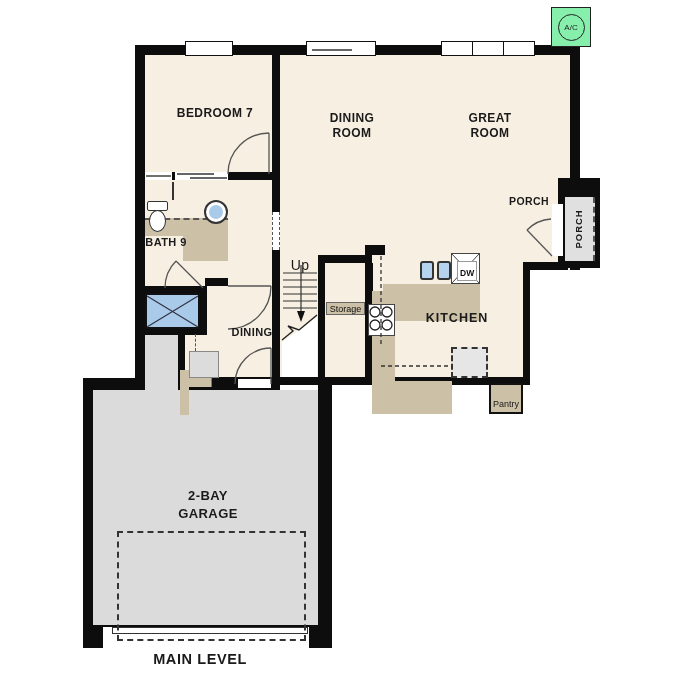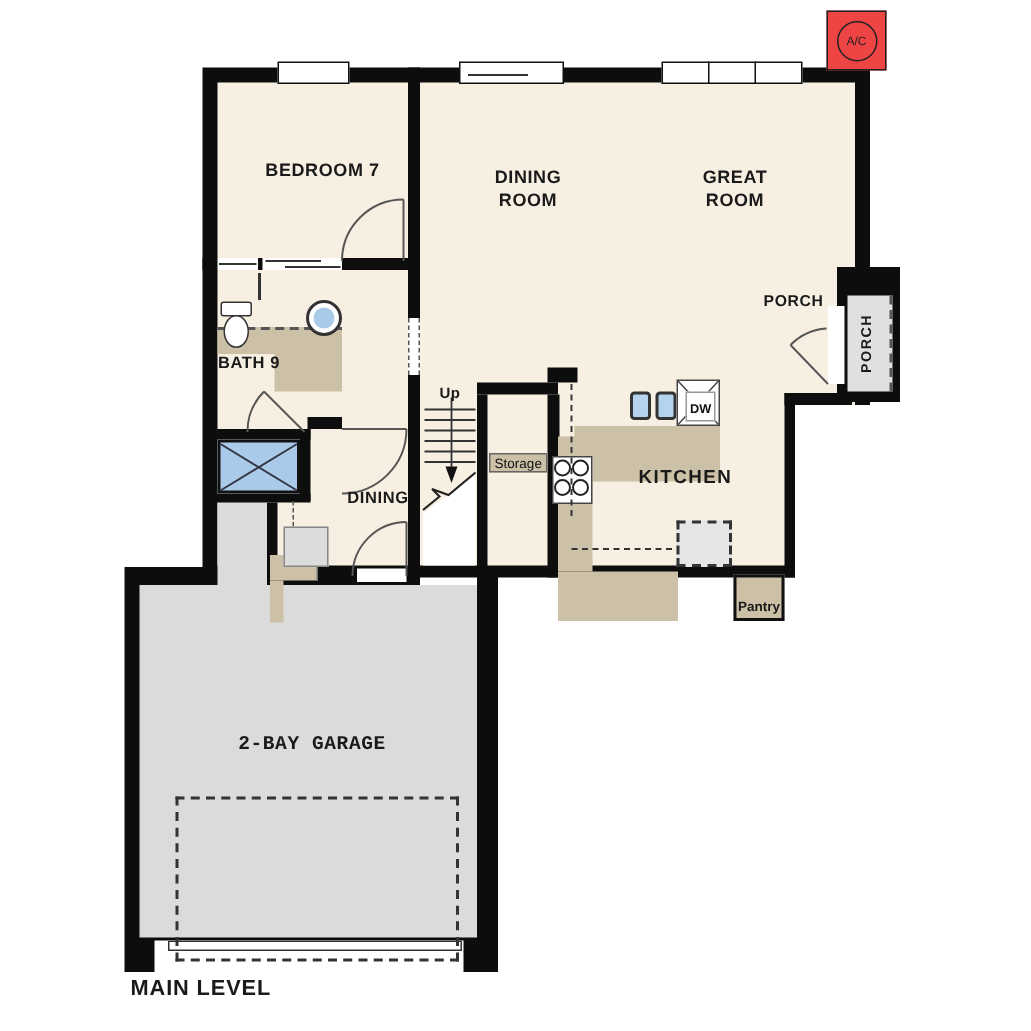--- a/index.html
+++ b/index.html
@@ -84,21 +84,21 @@
 
   <div class="abs tan" style="left:383px;top:248px;width:97px;height:37px;"></div>
   <div class="abs tan" style="left:372px;top:255px;width:23px;height:90px;"></div>
   <div class="abs tan" style="left:372px;top:345px;width:80px;height:33px;"></div>
   <div class="abs" style="left:368px;top:304px;width:27px;height:32px;background:#fff;border:1px solid #444;box-sizing:border-box;"></div>
   <div class="abs" style="left:420px;top:261px;width:14px;height:19px;background:#b5d2ee;border:2px solid #333;border-radius:3px;box-sizing:border-box;"></div>
   <div class="abs" style="left:437px;top:261px;width:14px;height:19px;background:#b5d2ee;border:2px solid #333;border-radius:3px;box-sizing:border-box;"></div>
   <div class="abs" style="left:451px;top:253px;width:29px;height:31px;background:#fff;border:1px solid #444;box-sizing:border-box;"></div>
   <div class="abs" style="left:451px;top:347px;width:37px;height:31px;background:#e6e6e6;border:2px dashed #333;box-sizing:border-box;"></div>
   <div class="abs tan" style="left:489px;top:347px;width:34px;height:31px;border:2px solid #111;box-sizing:border-box;display:flex;align-items:flex-end;justify-content:center;">
-    <span class="sm" style="padding-bottom:3px;color:#1a1a1a;font-weight:bold;">Pantry</span>
+    <span class="sm" style="padding-bottom:3px;color:#1a1a1a;">Pantry</span>
   </div>
 
   <div class="abs tan" style="left:326px;top:266px;width:39px;height:13px;border:1px solid #666;box-sizing:border-box;display:flex;align-items:center;justify-content:center;">
     <span class="sm">Storage</span>
   </div>
 
   <div class="win" style="left:185px;top:41px;width:48px;height:15px;"></div>
   <div class="win" style="left:306px;top:41px;width:70px;height:15px;"></div>
   <div class="win" style="left:441px;top:41px;width:94px;height:15px;"></div>
   <div class="abs" style="left:472px;top:41px;width:1px;height:15px;background:#111;"></div>
@@ -172,23 +172,23 @@
     <span class="sm" style="font-size:8.5px;font-weight:bold;">DW</span>
   </div>
 
   <div class="lbl" style="left:155px;top:106px;width:120px;font-size:12px;">BEDROOM 7</div>
   <div class="lbl" style="left:455px;top:111px;width:70px;font-size:12px;">GREAT ROOM</div>
   <div class="lbl" style="left:317px;top:111px;width:70px;font-size:12px;">DINING ROOM</div>
   <div class="lbl" style="left:141px;top:236px;width:50px;font-size:11px;">BATH 9</div>
   <div class="lbl" style="left:217px;top:326px;width:70px;font-size:11px;">DINING</div>
   <div class="lbl" style="left:412px;top:311px;width:90px;font-size:12.5px;letter-spacing:1px;">KITCHEN</div>
   <div class="lbl" style="left:504px;top:195px;width:50px;font-size:10.5px;">PORCH</div>
-  <div class="lbl" style="left:158px;top:487px;width:100px;font-size:13px;line-height:1.35;font-family:Liberation Mono, monospace;">2-BAY GARAGE</div>
-  <div class="lbl" style="left:288px;top:257px;width:24px;font-size:10px;font-weight:bold;">Up</div>
-  <div class="lbl" style="left:87px;top:650px;width:160px;text-align:left;font-size:14.5px;letter-spacing:.6px;">MAIN LEVEL</div>
+  <div class="lbl" style="left:158px;top:487px;width:100px;font-size:13px;line-height:1.35;">2-BAY GARAGE</div>
+  <div class="lbl" style="left:288px;top:257px;width:24px;font-size:14px;font-weight:normal;">Up</div>
+  <div class="lbl" style="left:87px;top:650px;width:160px;text-align:right;font-size:14.5px;letter-spacing:.6px;">MAIN LEVEL</div>
 
-  <div class="abs" style="left:551px;top:7px;width:40px;height:40px;border:1.5px solid #222;background:#ef4444;box-sizing:border-box;display:flex;align-items:center;justify-content:center;">
+  <div class="abs" style="left:551px;top:7px;width:40px;height:40px;border:1.5px solid #222;background:#86efac;box-sizing:border-box;display:flex;align-items:center;justify-content:center;">
     <div style="width:27px;height:27px;border:1.5px solid #222;border-radius:50%;box-sizing:border-box;display:flex;align-items:center;justify-content:center;">
       <span style="font-size:8px;color:#222;">A/C</span>
     </div>
   </div>
 
 </div>
 
 </body></html>

